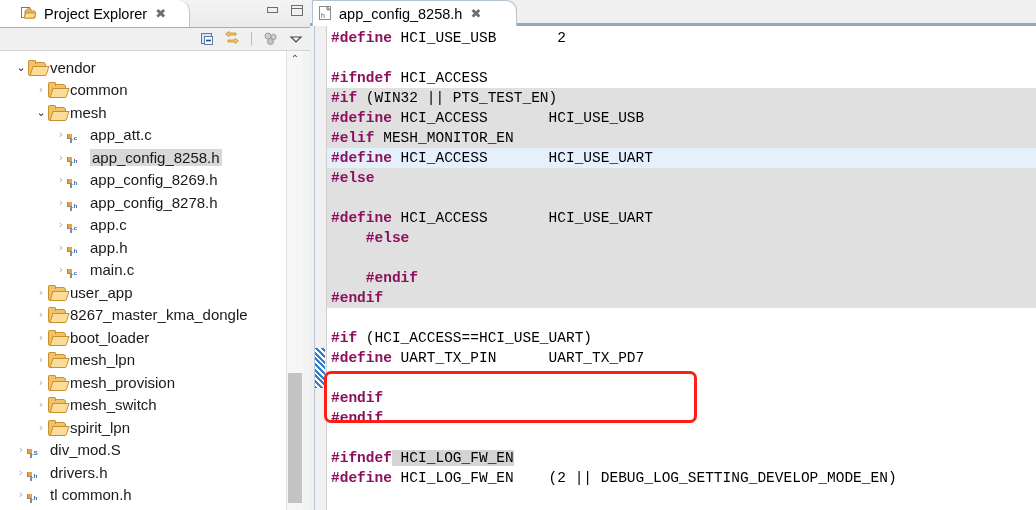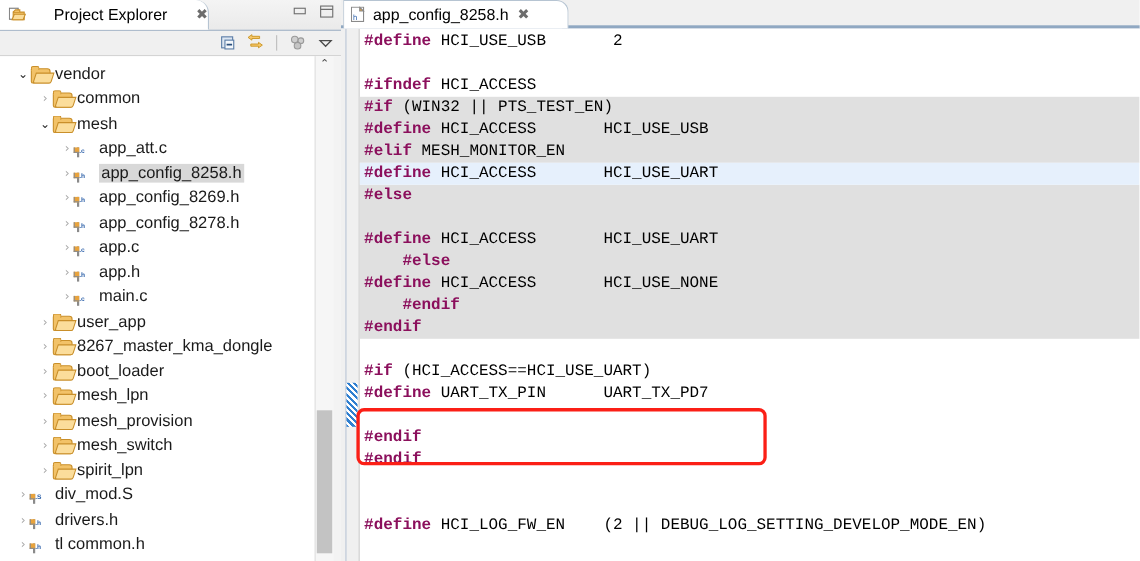--- a/index.html
+++ b/index.html
@@ -21,21 +21,21 @@
     position:relative;height:27px;
     background:linear-gradient(to bottom,#f4f4f4,#eaeaea);
     border-bottom:1px solid #9fb0c4;
   }
   .view-tab{
     position:absolute;left:0;top:0;height:27px;width:190px;
     background:#ffffff;
     border-right:1px solid #b6c4d2;
     border-top-right-radius:12px;
     box-sizing:border-box;
-    display:flex;align-items:center;padding-left:8px;gap:5px;justify-content:space-between;
+    display:flex;align-items:center;padding-left:21px;gap:5px;
   }
   .view-tab-title{
     font-size:14.5px;color:#000;white-space:nowrap;
   }
   .tab-close{
     font-size:13px;color:#6d6d6d;margin-left:3px;cursor:pointer;
     font-family:"DejaVu Sans", sans-serif;
   }
   .win-btns{
     position:absolute;right:6px;top:4px;display:flex;gap:10px;align-items:center;
@@ -386,28 +386,28 @@
             <div class="ln" style="top: 2px;"><span class="kw">#define</span><span> HCI_USE_USB       2</span></div>
             <div class="ln" style="top: 22px;"><span></span></div>
             <div class="ln" style="top: 42px;"><span class="kw">#ifndef</span><span> HCI_ACCESS</span></div>
             <div class="ln" style="top: 62px;"><span class="kw">#if</span><span> (WIN32 || PTS_TEST_EN)</span></div>
             <div class="ln" style="top: 102px;"><span class="kw">#elif</span><span> MESH_MONITOR_EN</span></div>
             <div class="ln" style="top: 82px;"><span class="kw">#define</span><span> HCI_ACCESS       HCI_USE_USB</span></div>
             <div class="ln" style="top: 122px;"><span class="kw">#define</span><span> HCI_ACCESS       HCI_USE_UART</span></div>
             <div class="ln" style="top: 142px;"><span class="kw">#else</span><span></span></div>
             <div class="ln" style="top: 182px;"><span class="kw">#define</span><span> HCI_ACCESS       HCI_USE_UART</span></div>
             <div class="ln" style="top: 202px;"><span class="kw">    #else</span><span></span></div>
-            <div class="ln" style="top: 222px;"><span class="kw">#define</span><span> HCI_ACCESS       HCI_USE_NONE</span></div>
             <div class="ln" style="top: 242px;"><span class="kw">    #endif</span><span></span></div>
             <div class="ln" style="top: 262px;"><span class="kw">#endif</span><span></span></div>
             <div class="ln" style="top: 282px;"><span></span></div>
             <div class="ln" style="top: 302px;"><span class="kw">#if</span><span> (HCI_ACCESS==HCI_USE_UART)</span></div>
             <div class="ln" style="top: 322px;"><span class="kw">#define</span><span> UART_TX_PIN      UART_TX_PD7</span></div>
             <div class="ln" style="top: 362px;"><span class="kw">#endif</span><span></span></div>
             <div class="ln" style="top: 382px;"><span class="kw">#endif</span><span></span></div>
             <div class="ln" style="top: 402px;"><span></span></div>
+            <div class="ln" style="top: 422px;"><span class="kw">#ifndef</span><span class="mark"> HCI_LOG_FW_EN</span></div>
             <div class="ln" style="top: 442px;"><span class="kw">#define</span><span> HCI_LOG_FW_EN    (2 || DEBUG_LOG_SETTING_DEVELOP_MODE_EN)</span></div>
           </div>
       </div>
       <div class="redbox" id="redbox" style="border-color: rgb(251, 31, 22); left: 14px; top: 345px; width: 367px; height: 46px;"></div>
     </div>
   </div>
 </div>
 
 </body></html>

